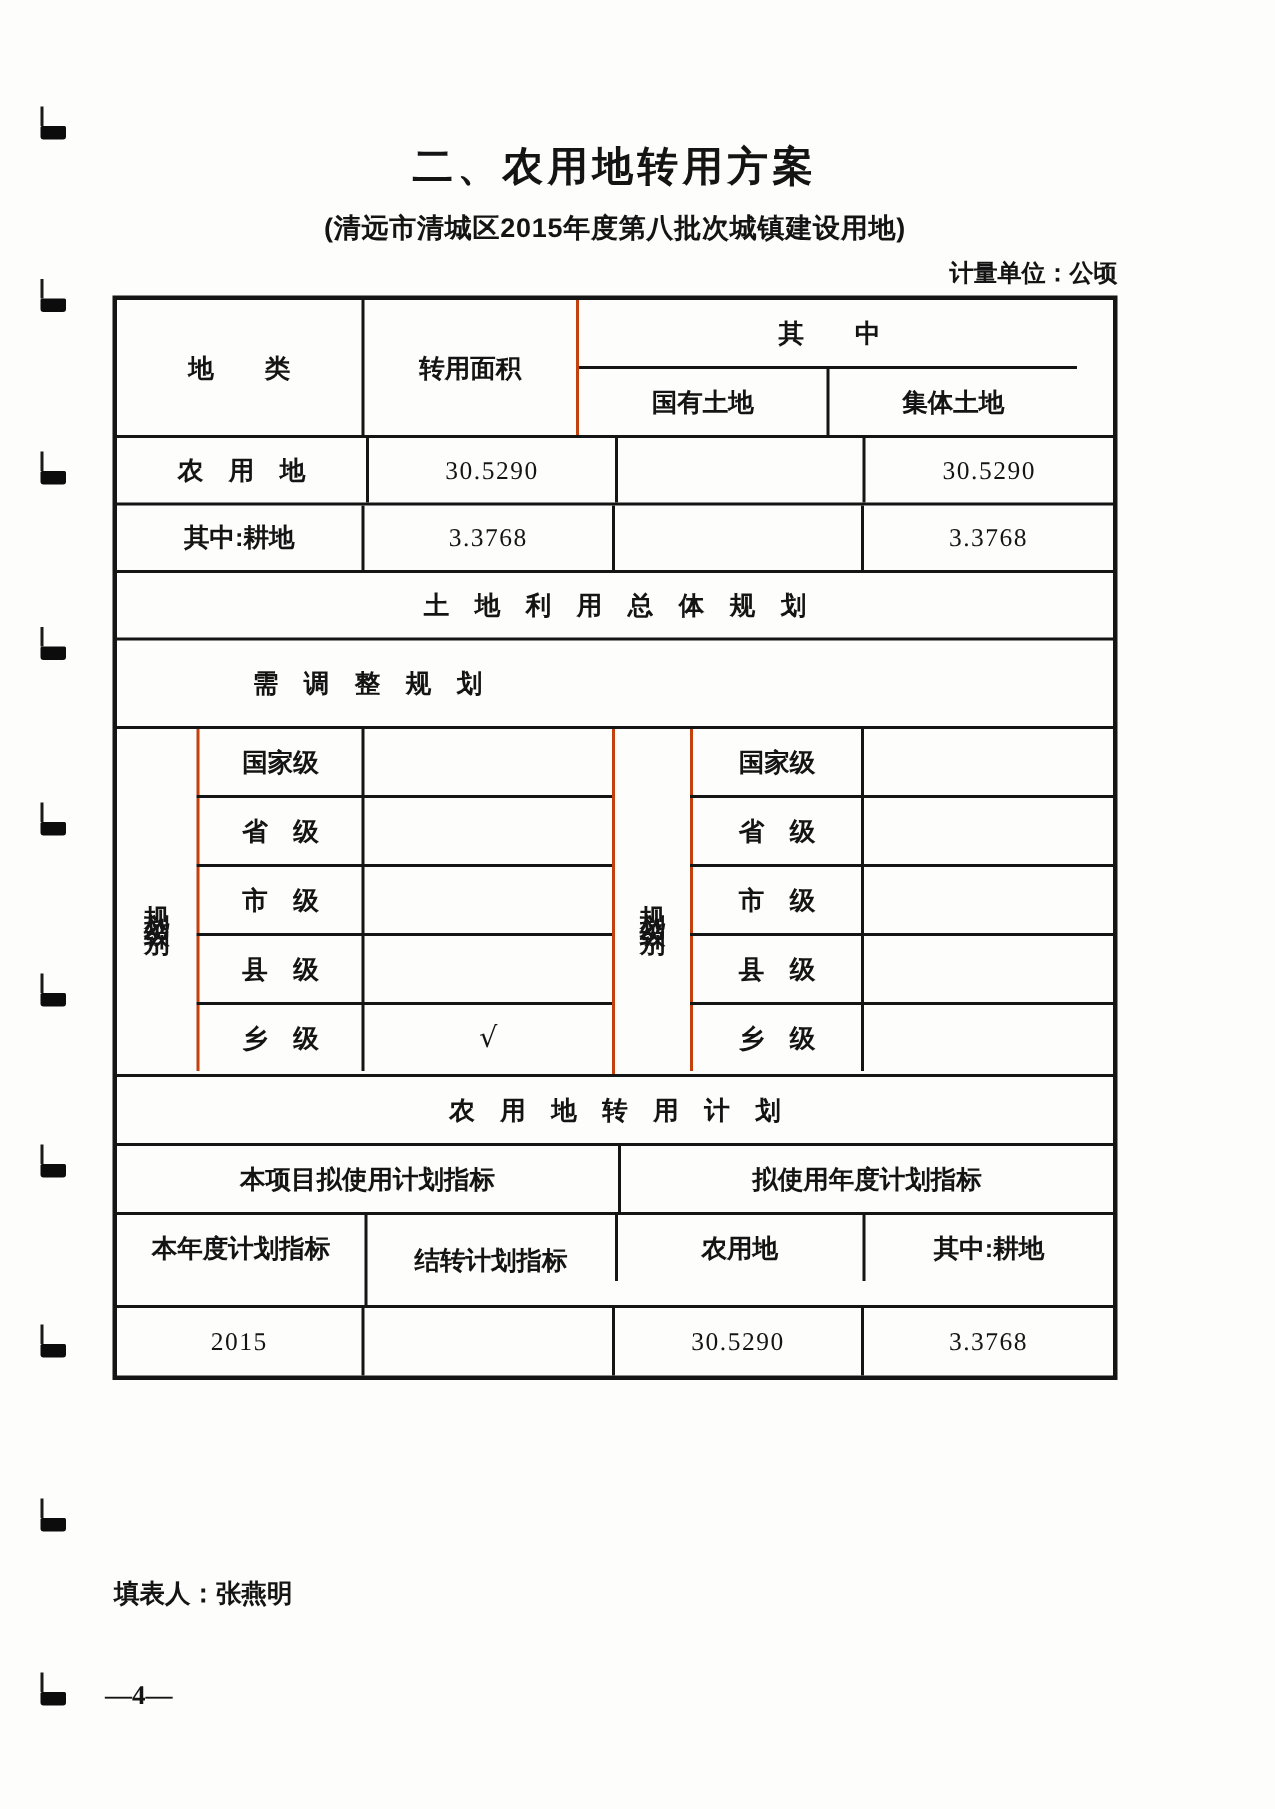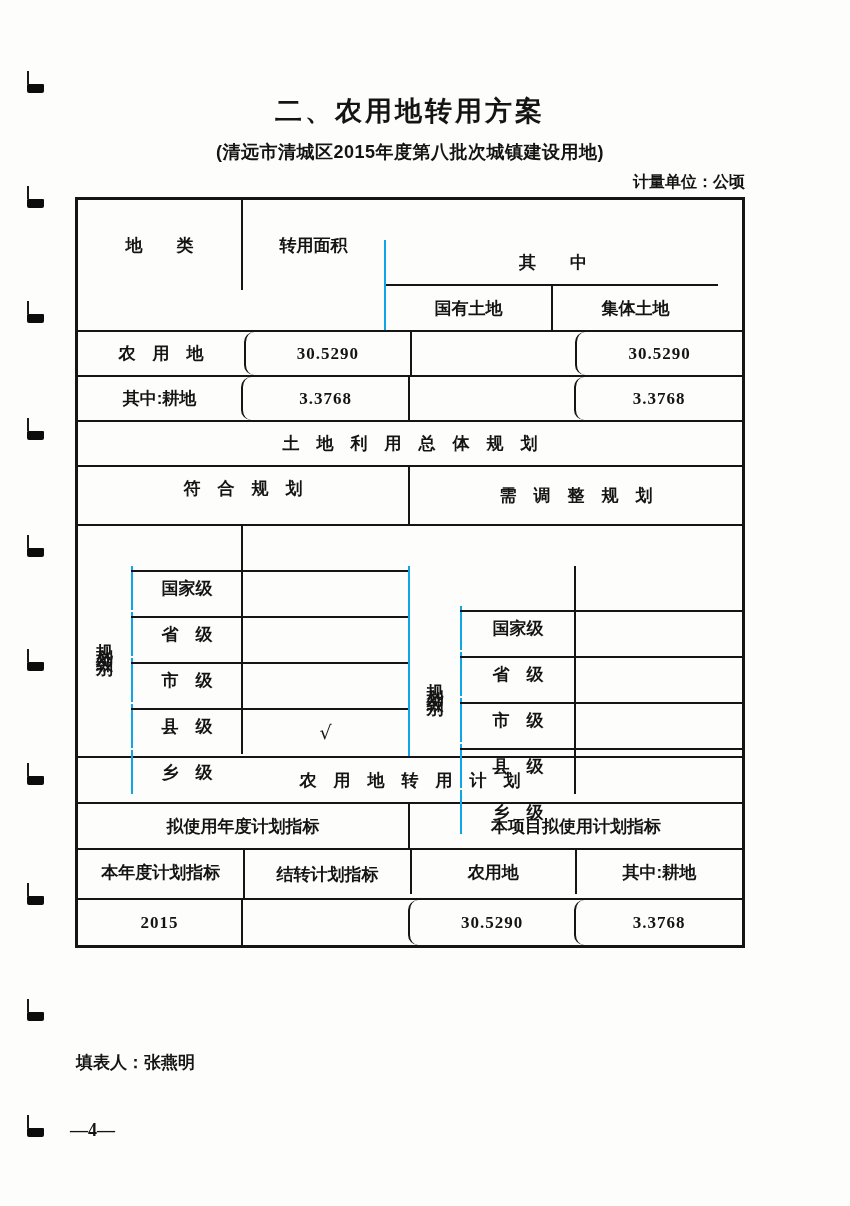--- a/index.html
+++ b/index.html
@@ -15,22 +15,22 @@
   .title{position:absolute;top:93px;left:0;width:820px;text-align:center;font-size:27px;font-weight:bold;letter-spacing:3px;}
   .subtitle{position:absolute;top:140px;left:0;width:820px;text-align:center;font-size:18px;font-weight:bold;letter-spacing:0.5px;}
   .unit{position:absolute;top:172px;left:0;width:745px;text-align:right;font-size:16px;font-weight:bold;}
   
   .sheet{position:absolute;left:75px;top:197px;width:664px;border:3px solid #151515;background:#fdfdfc;}
   .r{display:flex;border-top:2px solid #151515;}
   .r.first{border-top:none;}
   .c{box-sizing:border-box;display:flex;align-items:center;justify-content:center;
      font-weight:bold;font-size:17px;text-align:center;overflow:hidden;}
   .c + .c{border-left:2px solid #151515;}
-  .bl{border-left:2px solid #0ea5e9;margin-top:40px;}
-  .num{font-family:"Liberation Serif","DejaVu Serif",serif;font-size:17px;font-weight:700;letter-spacing:1px;border-radius:10px;}
+  .bl{border-left:2px solid #c2410c;}
+  .num{font-family:"Liberation Serif","DejaVu Serif",serif;font-size:17px;font-weight:400;letter-spacing:1px;}
   .col{display:flex;flex-direction:column;}
   .half{box-sizing:border-box;}
   .vlabel{writing-mode:vertical-lr;text-orientation:upright;letter-spacing:6px;font-weight:bold;font-size:17px;
           display:flex;align-items:center;justify-content:center;}
   .check{font-size:19px;font-weight:400;font-family:"DejaVu Sans",sans-serif;}
   
   .note{box-sizing:border-box;display:block;padding:9px 12px 0 8px;height:149px;border-top:2px solid #151515;text-align:left;}
   .note-label{font-size:16.5px;font-weight:bold;}
   .note-body{margin:9px 0 0 0;font-size:17px;font-weight:bold;line-height:27px;text-indent:2em;text-align:justify;}
   
@@ -81,21 +81,20 @@
     <div class="c num" style="width:167px;height:43px">3.3768</div>
     <div class="c" style="width:166px;height:43px"></div>
     <div class="c num" style="width:168px;height:43px">3.3768</div>
   </div>
 
   <div class="r">
     <div class="c" style="width:792px;height:43px">土　地　利　用　总　体　规　划</div>
   </div>
 
   <div class="r">
-    <div class="c" style="width:330px;height:43px">符　合　规　划</div>
     <div class="c" style="width:334px;height:57px">需　调　整　规　划</div>
   </div>
 
   <div class="r" style="height:230px">
 
     <div class="half" style="width:330px;display:flex">
       <div class="c vlabel" style="width:53px;height:230px">规划级别</div>
       <div class="col" style="width:277px">
         <div class="r first" style="height:44px">
           <div class="c bl" style="width:110px;height:44px">国家级</div>
@@ -145,27 +144,27 @@
         </div>
       </div>
     </div>
   </div>
 
   <div class="r">
     <div class="c" style="width:664px;height:44px">农　用　地　转　用　计　划</div>
   </div>
 
   <div class="r">
+    <div class="c" style="width:334px;height:44px">本项目拟使用计划指标</div>
     <div class="c" style="width:330px;height:44px">拟使用年度计划指标</div>
-    <div class="c" style="width:334px;height:44px">本项目拟使用计划指标</div>
   </div>
 
   <div class="r">
     <div class="c" style="width:166px;height:44px">本年度计划指标</div>
-    <div class="c" style="width:167px;height:48px">结转计划指标</div>
+    <div class="c" style="width:167px;height:60px">结转计划指标</div>
     <div class="c" style="width:166px;height:44px">农用地</div>
     <div class="c" style="width:168px;height:44px">其中:耕地</div>
   </div>
 
   <div class="r">
     <div class="c num" style="width:163px;height:45px">2015</div>
     <div class="c" style="width:167px;height:45px"></div>
     <div class="c num" style="width:166px;height:45px">30.5290</div>
     <div class="c num" style="width:168px;height:45px">3.3768</div>
   </div>

